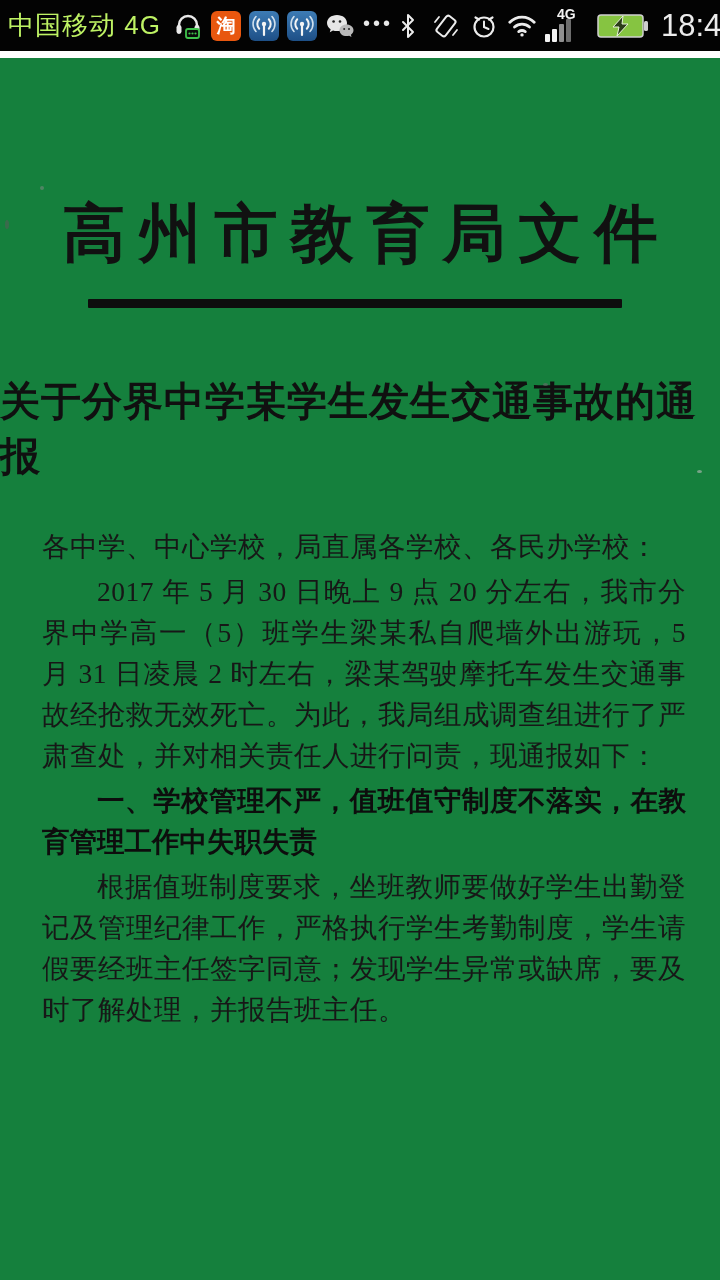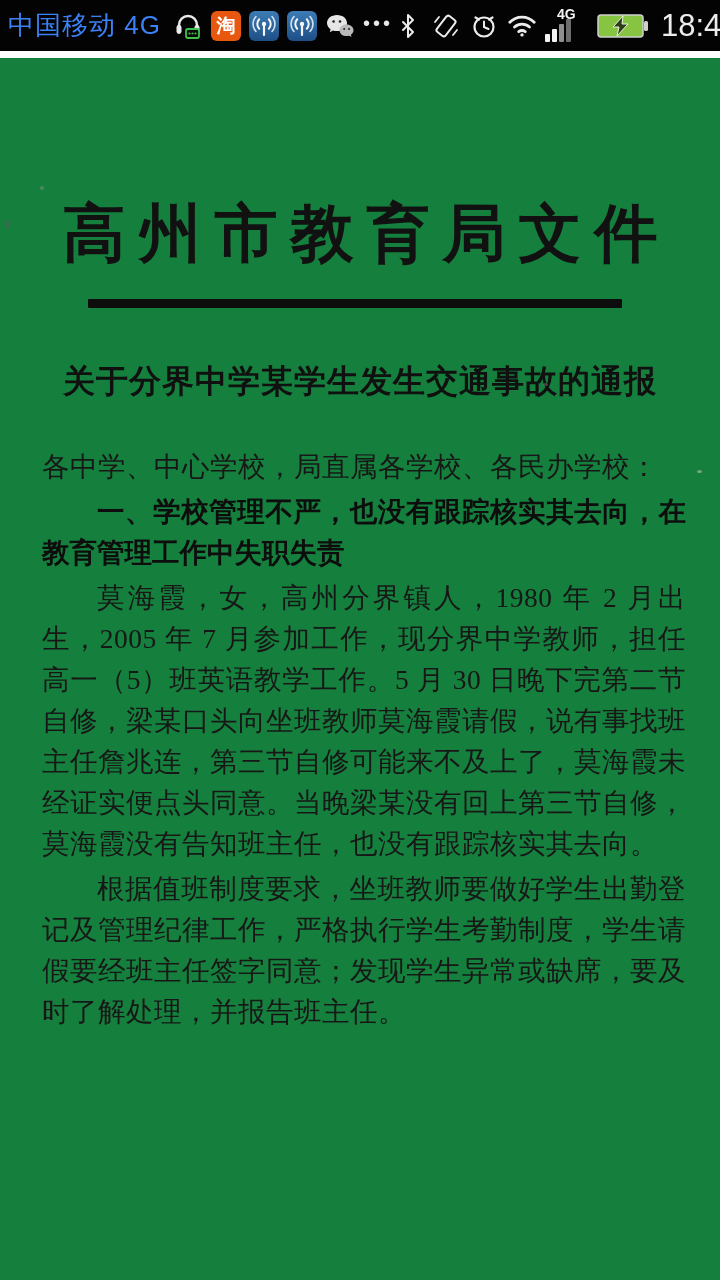--- a/index.html
+++ b/index.html
@@ -11,21 +11,21 @@
   .screen{position:relative;width:720px;height:1280px;background:#fefefe;}
 
   
   .status-bar{
     position:absolute;top:0;left:0;width:720px;height:51px;
     background:#030303;display:flex;align-items:center;justify-content:space-between;
     padding:0 8px;box-sizing:border-box;
     font-family:"Liberation Sans","DejaVu Sans",sans-serif;
   }
   .sb-left,.sb-right{display:flex;align-items:center;gap:8px;}
-  .carrier{color:#3b82f6;font-size:26px;letter-spacing:1px;white-space:nowrap;margin-right:4px;}
+  .carrier{color:#bef264;font-size:26px;letter-spacing:1px;white-space:nowrap;margin-right:4px;}
   .app-icon{width:30px;height:30px;display:flex;align-items:center;justify-content:center;flex:0 0 auto;}
   .icon-rounded{border-radius:6px;}
   .taobao{background:#e8570f;color:#fff;font-size:19px;font-weight:bold;
     font-family:"Liberation Serif",serif;}
   .hotspot{background:linear-gradient(180deg,#3d7cb5 0%,#1d4f86 100%);}
   .overflow-dots{color:#e8e8e8;font-size:20px;letter-spacing:3px;line-height:1;padding-bottom:6px;}
   .time{color:#ececec;font-size:31px;margin-left:4px;white-space:nowrap;}
   .signal{position:relative;width:44px;height:32px;display:flex;align-items:flex-end;gap:2px;padding-top:6px;box-sizing:border-box;}
   .signal .bar{display:inline-block;width:5px;border-radius:1px;}
   .signal .b1{height:8px;background:#f3f3f3;}
@@ -43,21 +43,21 @@
     color:#111;line-height:1.1;
     font-family:"Liberation Serif","DejaVu Serif",serif;
   }
   .doc-number{
     margin-top:52px;text-align:center;font-size:23px;letter-spacing:2px;color:#222;
   }
   .doc-rule{
     margin:30px 98px 0 88px;height:9px;background:#0d0d0d;border-radius:1px;
   }
   .doc-subject{
-    margin:52px 0 0 0;text-align:center;font-size:32px;font-weight:bold;
+    margin:66px 0 0 0;font-size:40px;font-weight:bold;
     letter-spacing:1px;color:#101010;
   }
   .doc-body{
     margin-top:42px;padding:0 30px 0 38px;
     font-size:27.5px;line-height:41px;letter-spacing:0.5px;
     text-align:justify;color:#171717;
   }
   .doc-body p{margin:4px;}
   .p-indent{text-indent:2em;}
   .p-heading{
@@ -183,22 +183,22 @@
   <div class="doc">
     <h1 class="doc-title">高州市教育局文件</h1>
 
 
     <div class="doc-rule"></div>
 
     <h2 class="doc-subject">关于分界中学某学生发生交通事故的通报</h2>
 
     <div class="doc-body">
       <p>各中学、中心学校，局直属各学校、各民办学校：</p>
-      <p class="p-heading">一、学校管理不严，也没有跟踪核实其去向，在教育管理工作中失职失责</p>
-      <p class="p-indent">莫海霞，女，高州分界镇人，1980 年 2 月出生，2005 年 7 月参加工作，现分界中学教师，担任高一（5）班英语教学工作。5 月 30 日晚下完第二节自修，梁某口头向坐班教师莫海霞请假，说有事找班主任詹兆连，第三节自修可能来不及上了，莫海霞未经证实便点头同意。当晚梁某没有回上第三节自修，莫海霞没有告知班主任，也没有跟踪核实其去向。</p>
+      <p class="p-indent">2017 年 5 月 30 日晚上 9 点 20 分左右，我市分界中学高一（5）班学生梁某私自爬墙外出游玩，5 月 31 日凌晨 2 时左右，梁某驾驶摩托车发生交通事故经抢救无效死亡。为此，我局组成调查组进行了严肃查处，并对相关责任人进行问责，现通报如下：</p>
+      <p class="p-heading">一、学校管理不严，值班值守制度不落实，在教育管理工作中失职失责</p>
       <p class="p-indent">根据值班制度要求，坐班教师要做好学生出勤登记及管理纪律工作，严格执行学生考勤制度，学生请假要经班主任签字同意；发现学生异常或缺席，要及时了解处理，并报告班主任。</p>
     </div>
 
   </div>
 
   <div class="speck" style="left:5px;top:220px;width:4px;height:9px;background:#5a5a5a;opacity:.55;"></div>
   <div class="speck" style="left:40px;top:186px;width:4px;height:4px;background:#8a8a8a;opacity:.5;"></div>
   <div class="speck" style="left:543px;top:383px;width:5px;height:3px;background:#6a6a6a;opacity:.6;"></div>
   <div class="speck" style="left:697px;top:470px;width:5px;height:3px;background:#bbb;opacity:.6;"></div>
 

